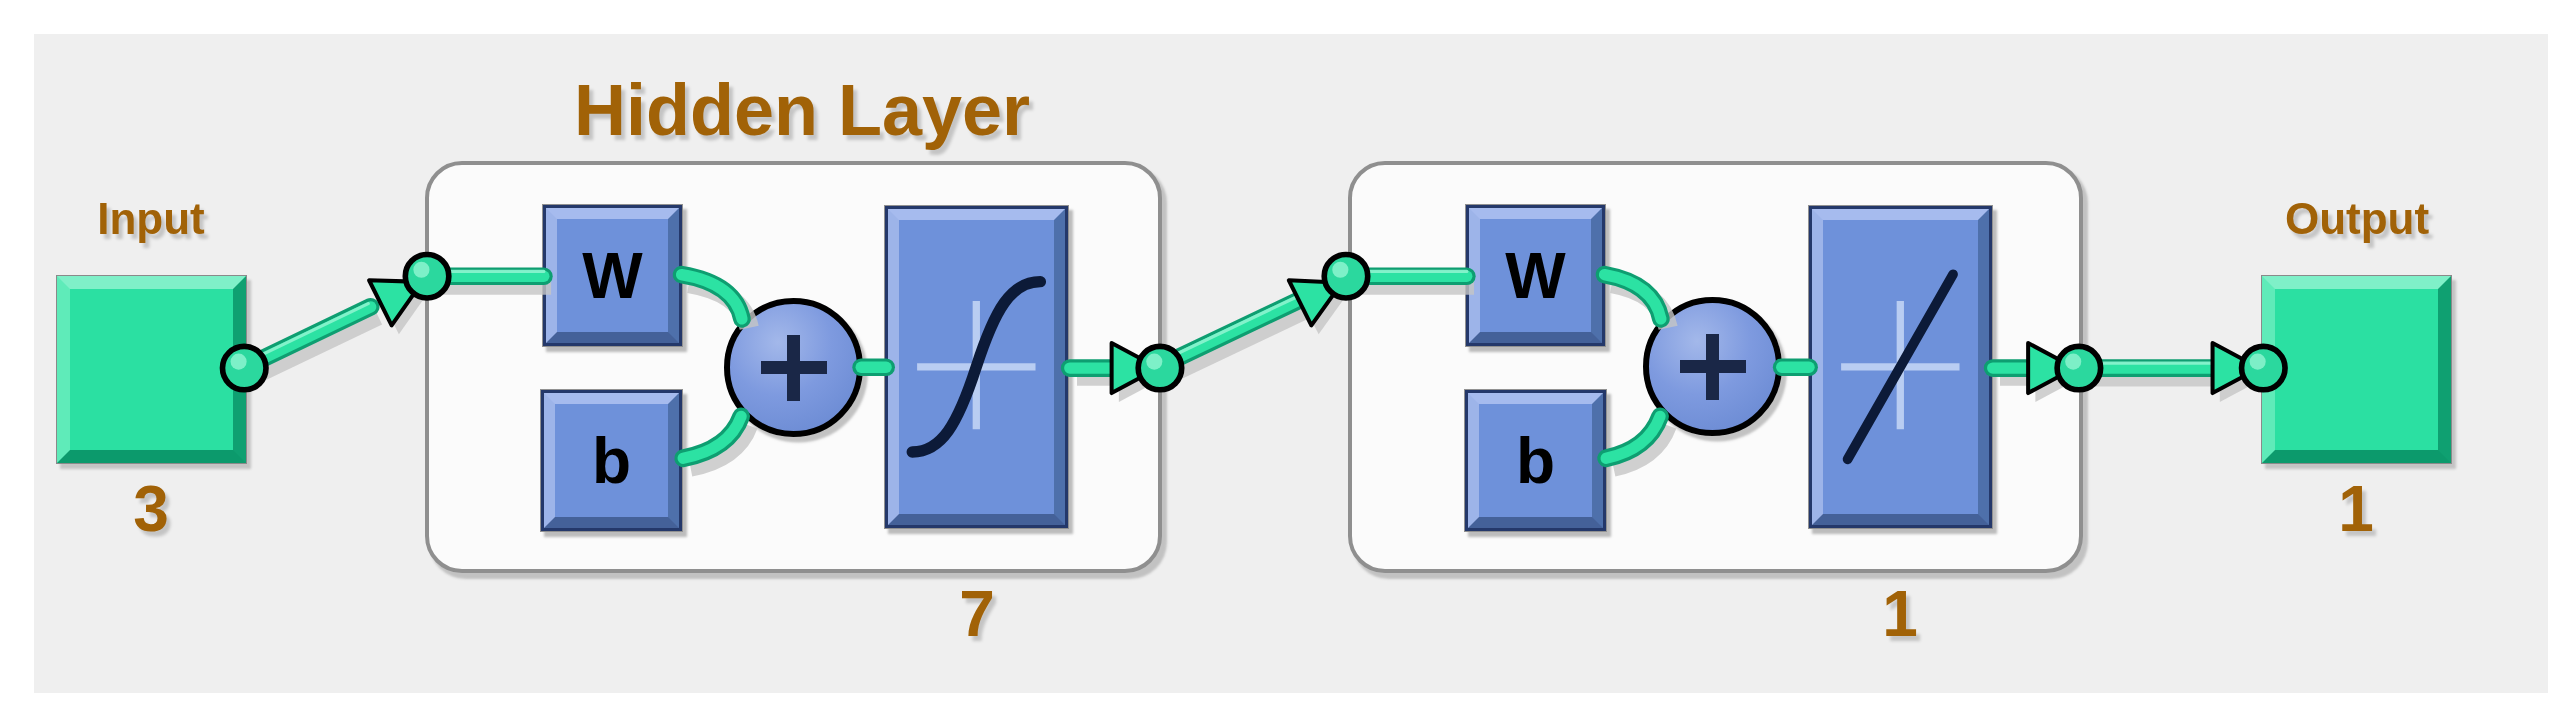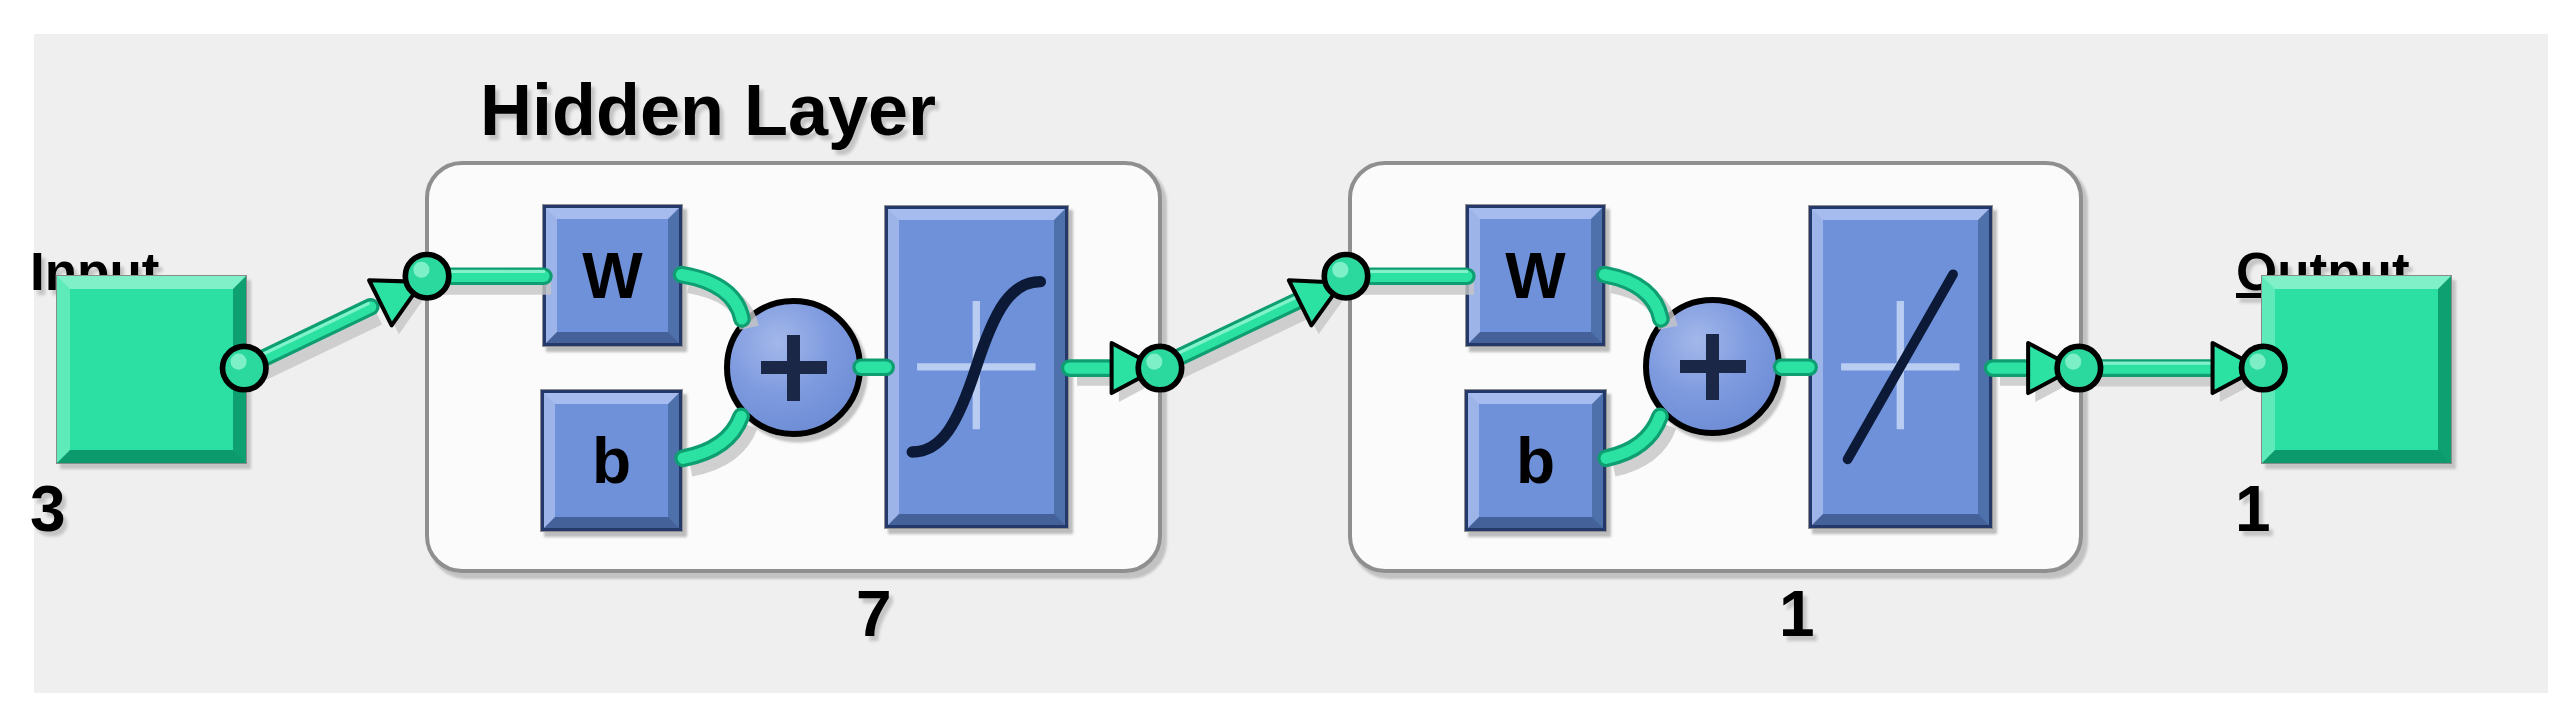--- a/index.html
+++ b/index.html
@@ -1,22 +1,22 @@
 <!DOCTYPE html>
 <html style="font-size:13px"><head>
 <meta charset="utf-8">
 <style>
   html,body{margin:0;padding:0;background:#ffffff;width:2576px;height:720px;overflow:hidden;
     font-family:"Liberation Sans", sans-serif;}
   .stage{position:relative;width:2576px;height:720px;background:#ffffff;}
   .panel{position:absolute;left:34px;top:34px;width:2514px;height:659px;background:#efefef;}
-  .label{position:absolute;color:#000000;font-weight:bold;text-align:left;line-height:1;
+  .label{position:absolute;color:#a16207;font-weight:bold;text-align:center;line-height:1;
     text-shadow:4px 4.8px 3.2px rgba(0,0,0,0.18);}
   .layer-title{font-size:72px;width:644px;}
-  .io-label{font-size:53px;width:242px;margin-top:48px;}
+  .io-label{font-size:44px;width:242px;}
   .num-label{font-size:64px;width:242px;}
   .layer-box{position:absolute;background:#fbfbfb;border:4px solid #8f8f8f;border-radius:37px;
     box-shadow:4.8px 5.6px 2.4px #c2c2c2;}
   
   .nnblock{position:absolute;box-sizing:border-box;border:1.6px solid #919191;background:#24386a;
     box-shadow:4px 4.8px 2.4px rgba(110,110,110,0.45);}
   .nnblock .bevel{position:absolute;inset:3.2px;box-sizing:border-box;border:11.3px solid;
     border-color:#a6bbee #4e70ab #446199 #9db4e9;background:#6e91da;
     display:flex;align-items:center;justify-content:center;}
   .nnblock .glyph{font-weight:bold;font-size:64px;color:#000;line-height:1;}
@@ -35,21 +35,21 @@
   .tf-svg{width:100%;height:100%;display:block;}
 </style>
 </head>
 <body>
 
 <div class="stage">
   <div class="panel"></div>
 
   <div class="label io-label" style="left:30px;top:197px;">Input</div>
   <div class="label layer-title" style="left:480px;top:74px;">Hidden Layer</div>
-  <div class="label io-label" style="left:2236px;top:197px;text-decoration:underline;">Output</div>
+  <div class="label io-label" style="left:2236px;top:197px;">Output</div>
   <div class="label num-label" style="left:30px;top:477px;">3</div>
   <div class="label num-label" style="left:856px;top:582px;">7</div>
   <div class="label num-label" style="left:1779px;top:582px;">1</div>
   <div class="label num-label" style="left:2235px;top:477px;">1</div>
 
   <div class="layer-box" style="left:425px;top:161px;width:729px;height:404px;"></div>
   <div class="layer-box" style="left:1348px;top:161px;width:727px;height:404px;"></div>
 
   <div class="io-square" style="left:56px;top:275px;width:191px;height:189px;">
       <div class="bevel"></div>

